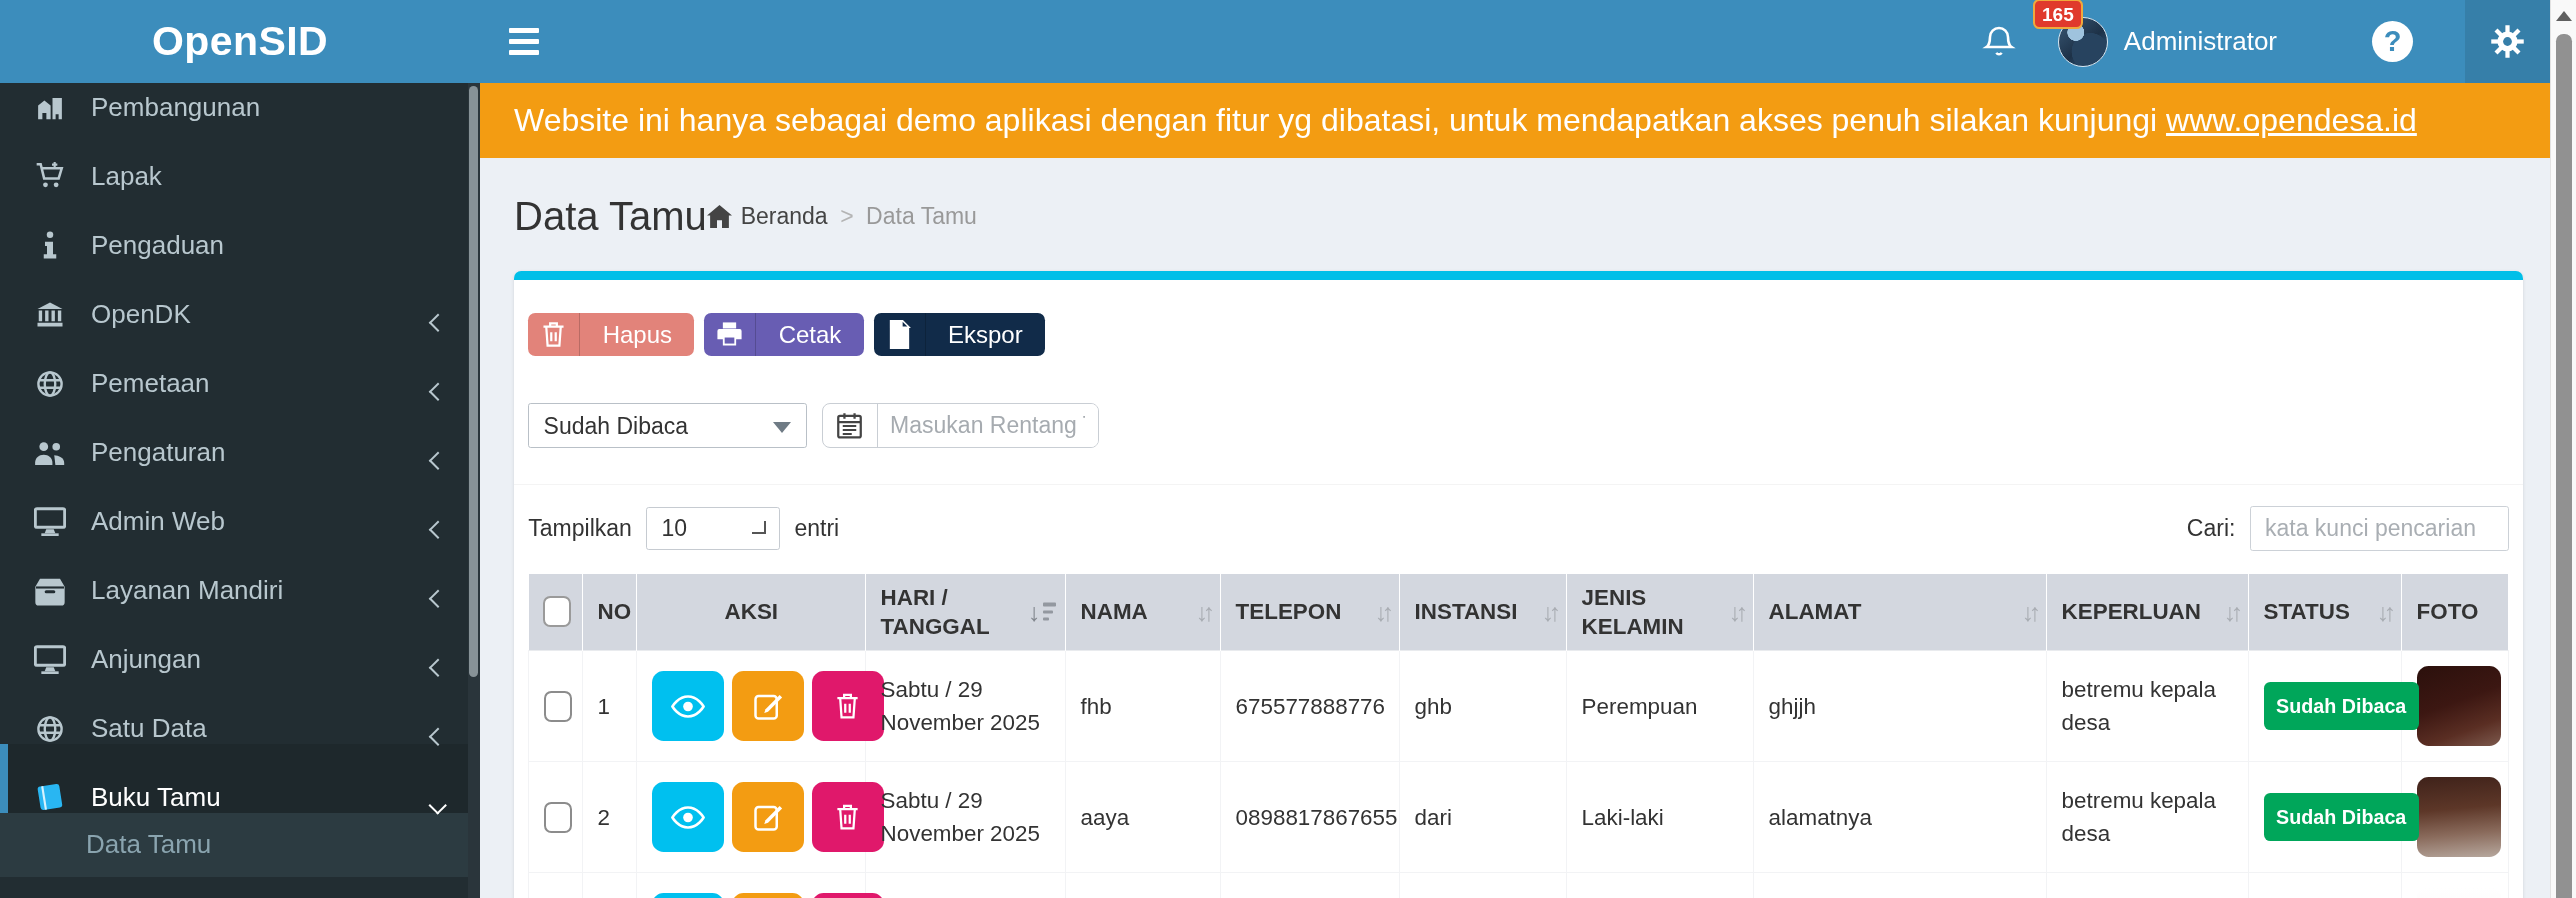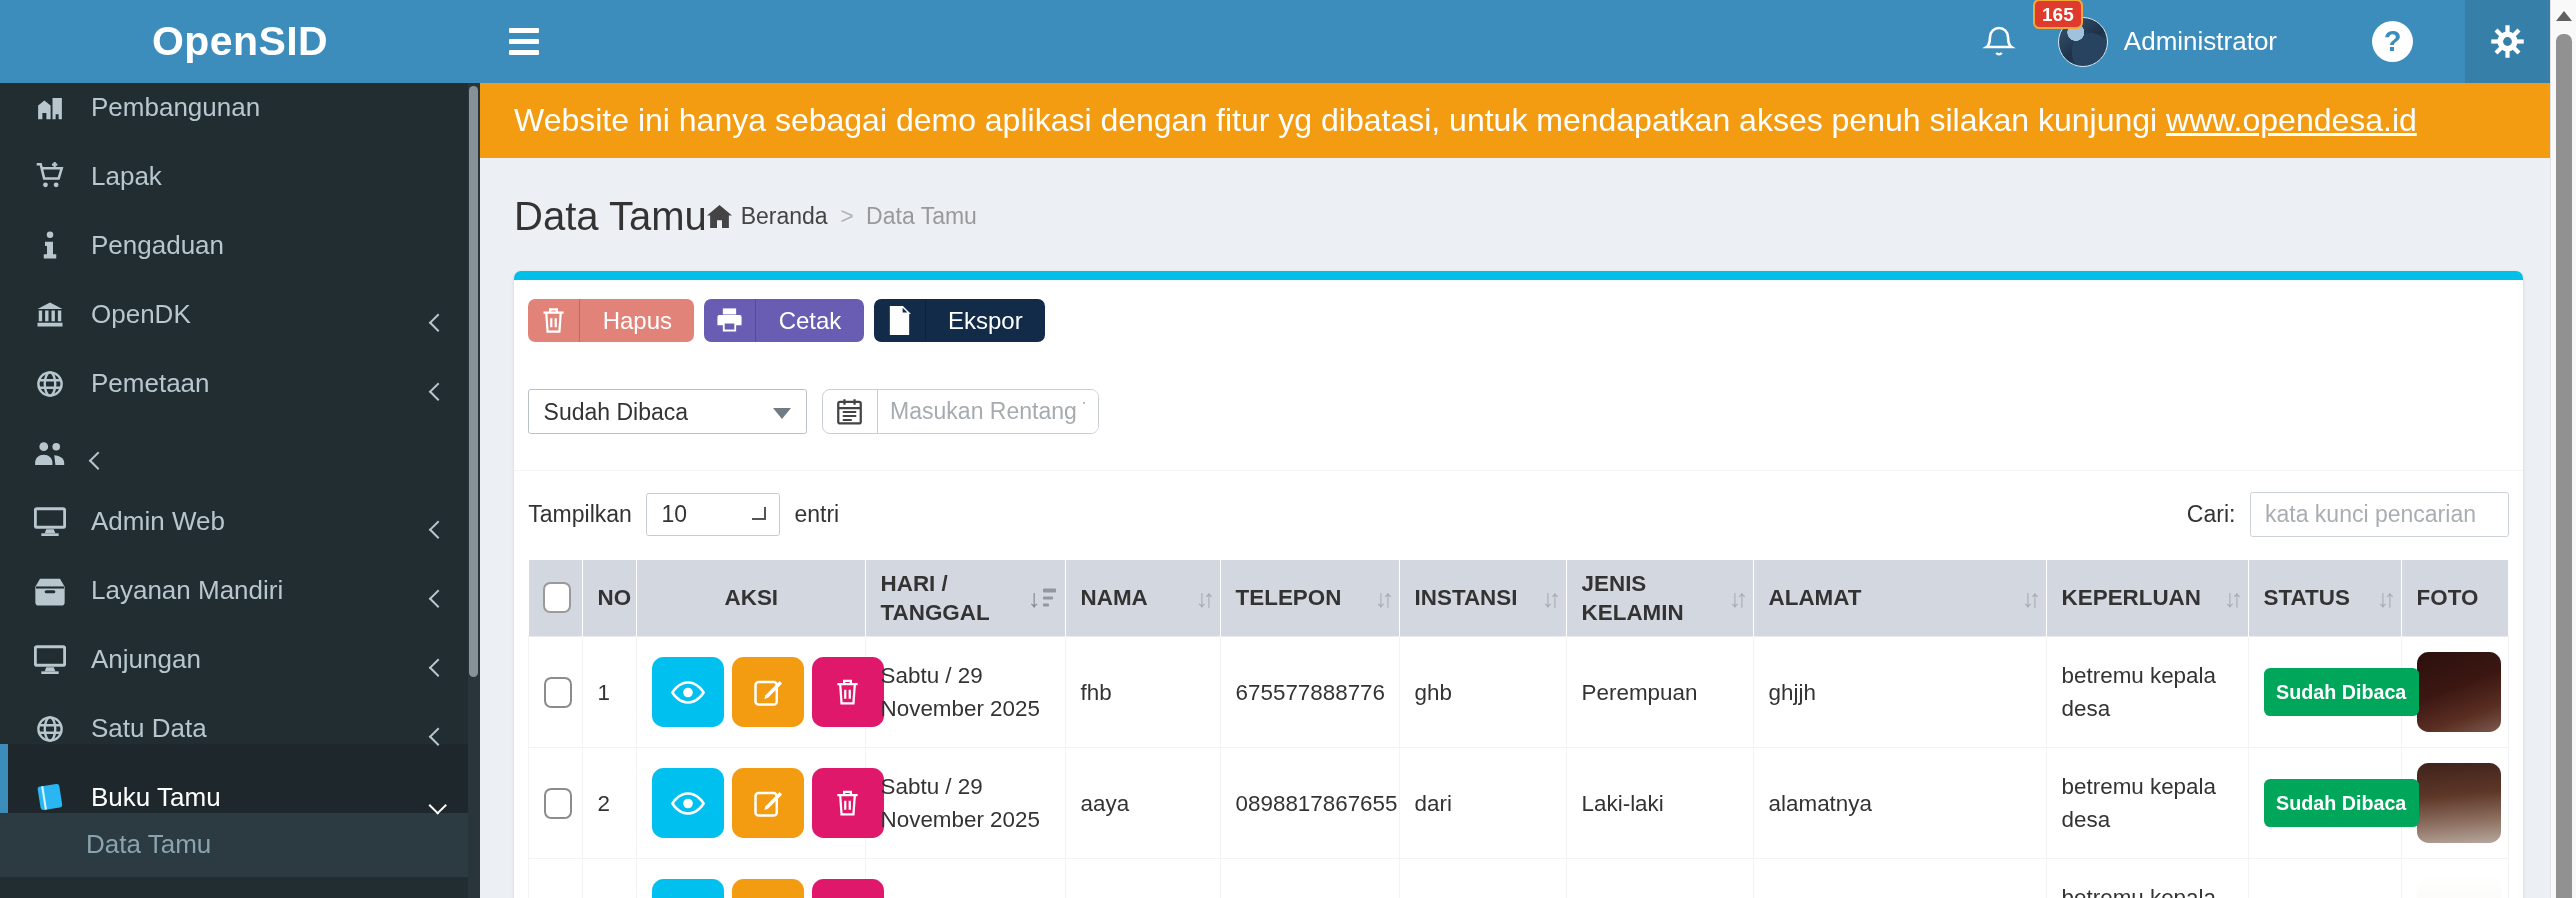--- a/index.html
+++ b/index.html
@@ -50,21 +50,21 @@
   .page-head { display:flex; justify-content:flex-start; align-items:center; padding:36px 27px 32px 34px; }
   .page-title { font-size:40px; font-weight:400; color:#333; }
   .breadcrumb { display:flex; align-items:center; gap:12.5px; font-size:23px; }
   .breadcrumb .crumb-home { color:#444; display:flex; align-items:center; gap:9px; cursor:pointer; }
   .breadcrumb .sep { color:#b4b4b4; }
   .breadcrumb .current { color:#999; }
 
   .card { margin:0 27px 0 34px; background:#fff; border-top:9px solid #00bfe8; border-radius:7.2px; box-shadow:0 1.8px 3.6px rgba(0,0,0,.12); height:698px; }
   .card-head { padding:19px 14.3px 36px 14.3px; border-bottom:1.8px solid #f4f4f4; }
   .btn-row { display:flex; gap:9.8px; }
-  .btn { display:flex; align-items:stretch; height:43px; border-radius:7.2px; color:#fff; font-size:24px; cursor:pointer; overflow:hidden; }
+  .btn { display:flex; align-items:stretch; height:43px; border-radius:7.2px; color:#fff; font-size:24px; cursor:pointer; overflow:hidden;margin-top:14px; }
   .btn .ico { width:52px; display:flex; align-items:center; justify-content:center; border-right:1.8px solid rgba(0,0,0,.18); }
   .btn .lbl { display:flex; align-items:center; padding:0 22.4px; }
   .btn-hapus { background:#e2837a; }
   .btn-cetak { background:#685db3; }
   .btn-ekspor { background:#112b49; }
 
   .filter-row { margin-top:47px; display:flex; gap:14.3px; align-items:center; }
   .sel-wrap { position:relative; width:279px; height:45px; }
   .sel-wrap select { width:100%; height:100%; border:1.8px solid #b9c0c7; border-radius:2.7px; background:#fff; font-size:23px; color:#333; padding:0 36px 0 14.3px; appearance:none; -webkit-appearance:none; font-family:"Liberation Sans",sans-serif; }
   .sel-wrap .tri { position:absolute; right:16px; top:19px; width:0; height:0; border-left:9px solid transparent; border-right:9px solid transparent; border-top:11.6px solid #6f7b85; pointer-events:none; }
@@ -210,20 +210,21 @@
     </div>
     <div class="side-item">
       <span class="s-ico">
         <svg width="34" height="29" viewBox="0 0 24 20" fill="currentColor">
             <circle cx="7.6" cy="5.2" r="3.1"></circle>
             <circle cx="16.4" cy="5.2" r="2.7"></circle>
             <path d="M1.5 16.5c0-3.4 2.7-5.6 6.1-5.6s6.1 2.2 6.1 5.6v1.6H1.5z"></path>
             <path d="M15 11.2c3.1.2 7 1.7 7 5.3v1.6h-6.2"></path>
           </svg>
       </span>
+      <span class="s-lbl">Pengaturan</span>
       <span class="chev chev-left"></span>
     </div>
     <div class="side-item">
       <span class="s-ico">
         <svg width="32" height="30" viewBox="0 0 24 22" fill="currentColor">
             <rect x="1" y="1" width="22" height="14" rx="1.2" fill="none" stroke="currentColor" stroke-width="2.2"></rect>
             <path d="M9.2 16.5 8 19.5h8l-1.2-3z"></path>
             <rect x="5.5" y="19.5" width="13" height="2"></rect>
           </svg>
       </span>

